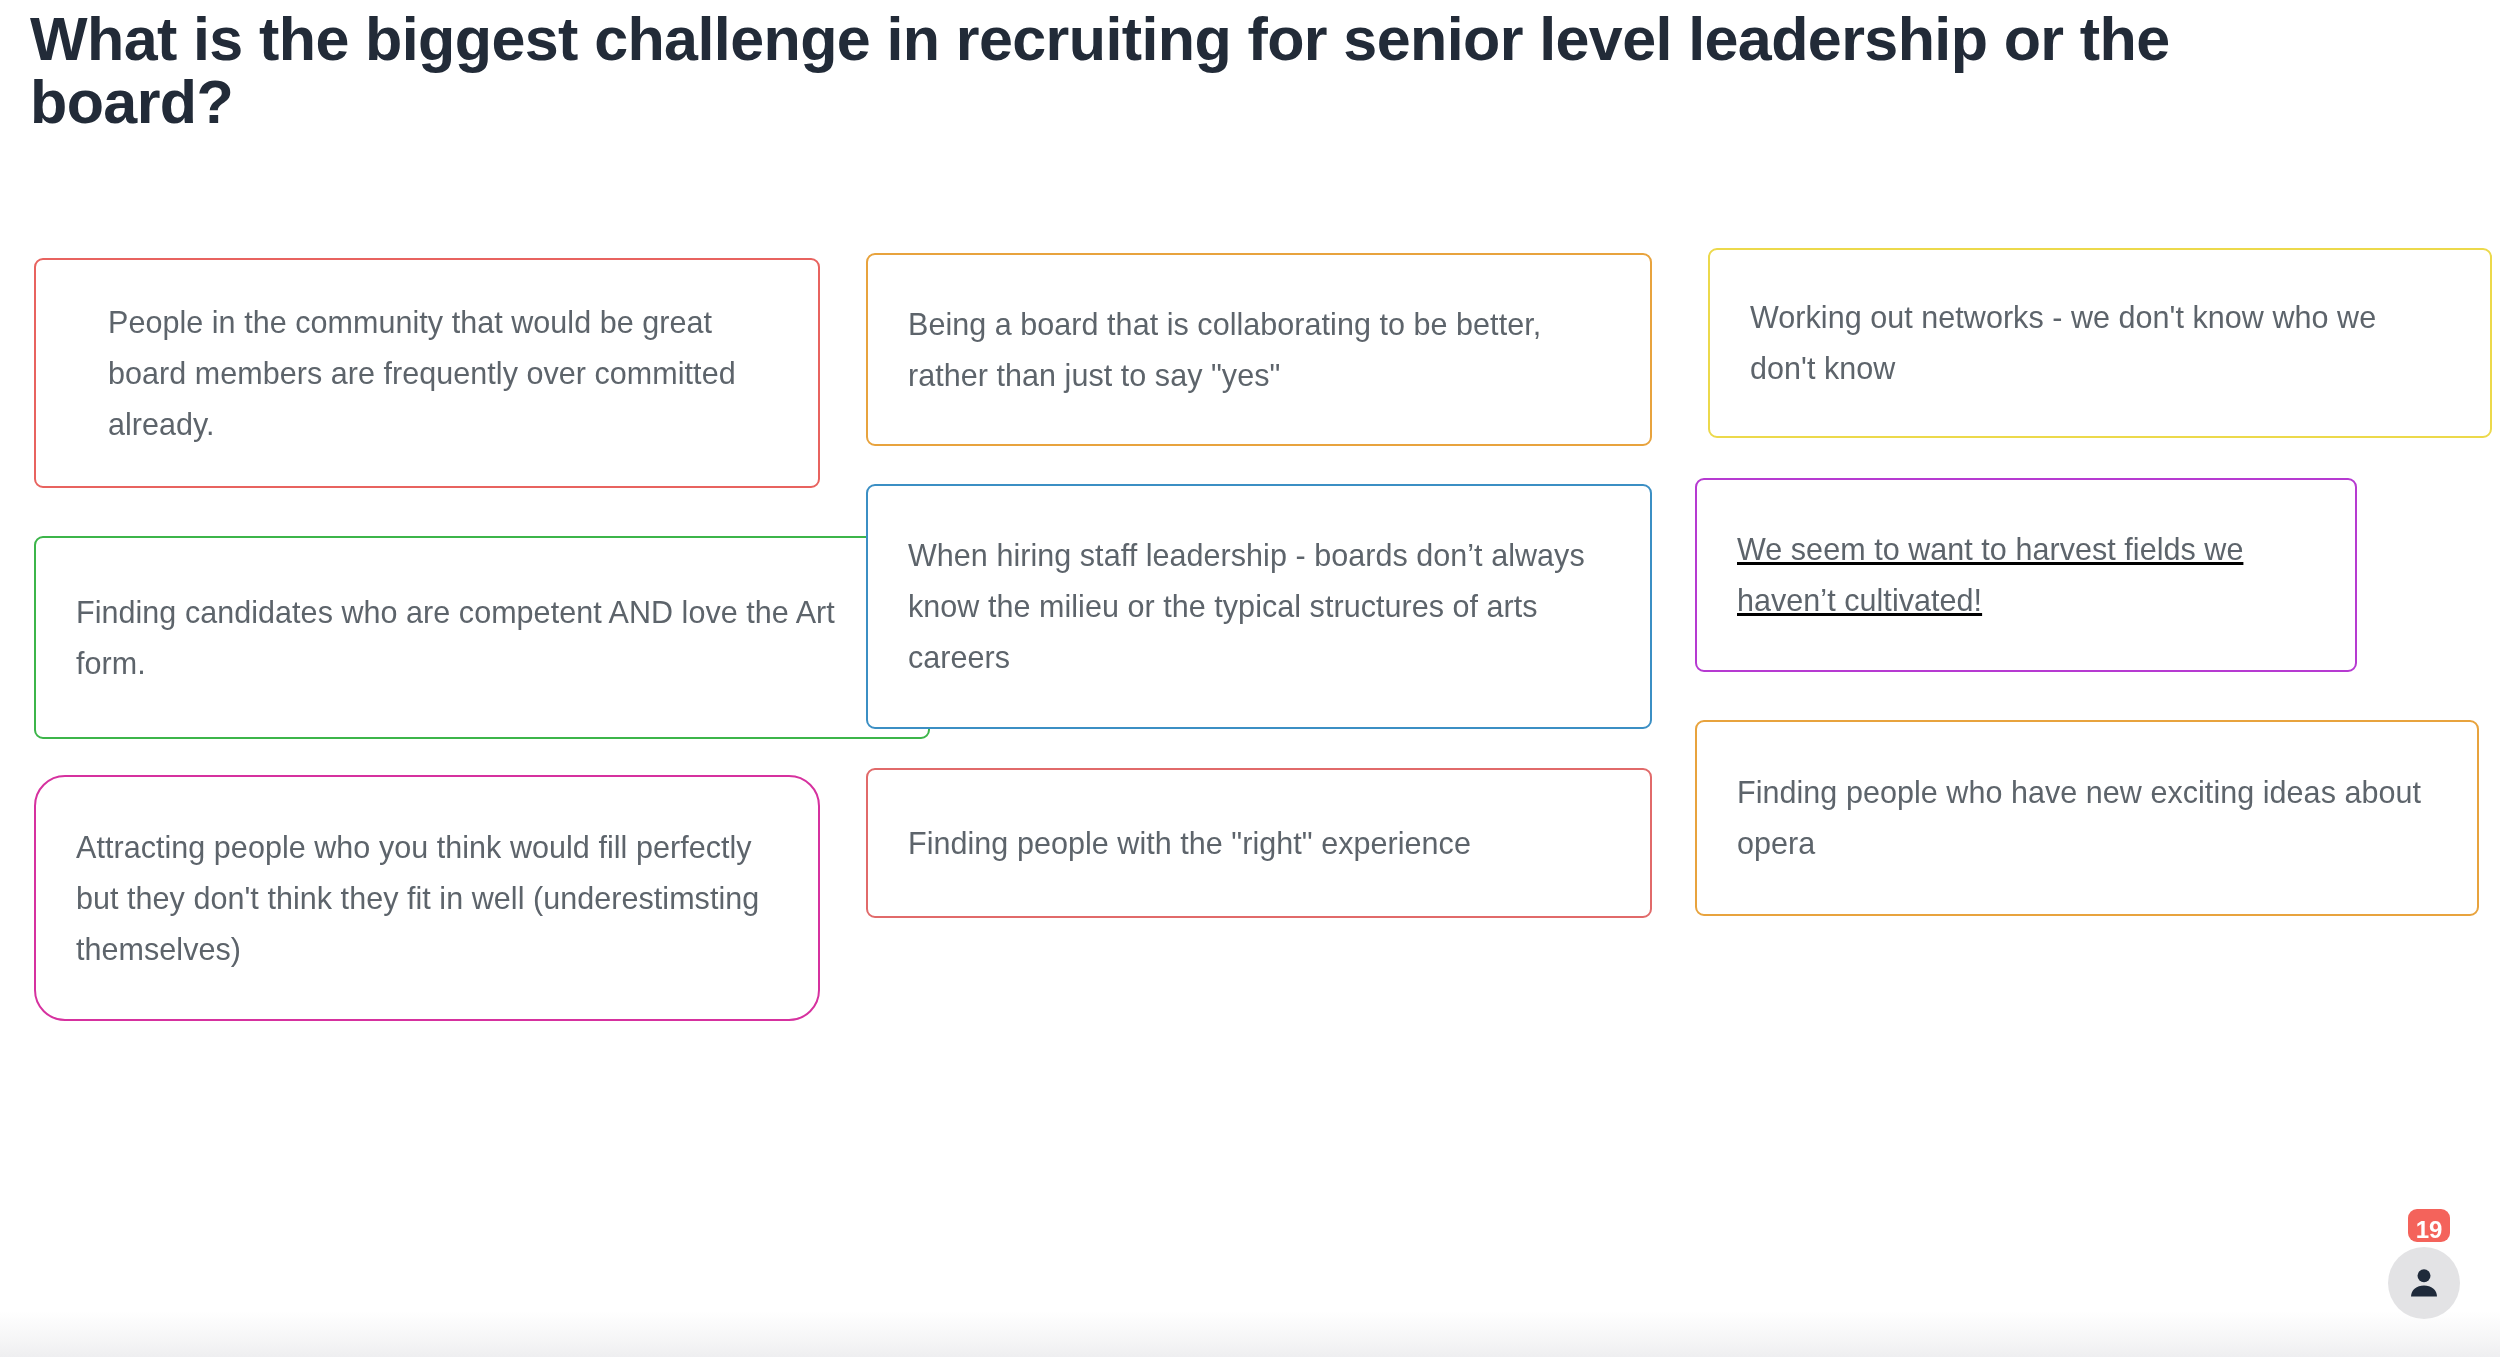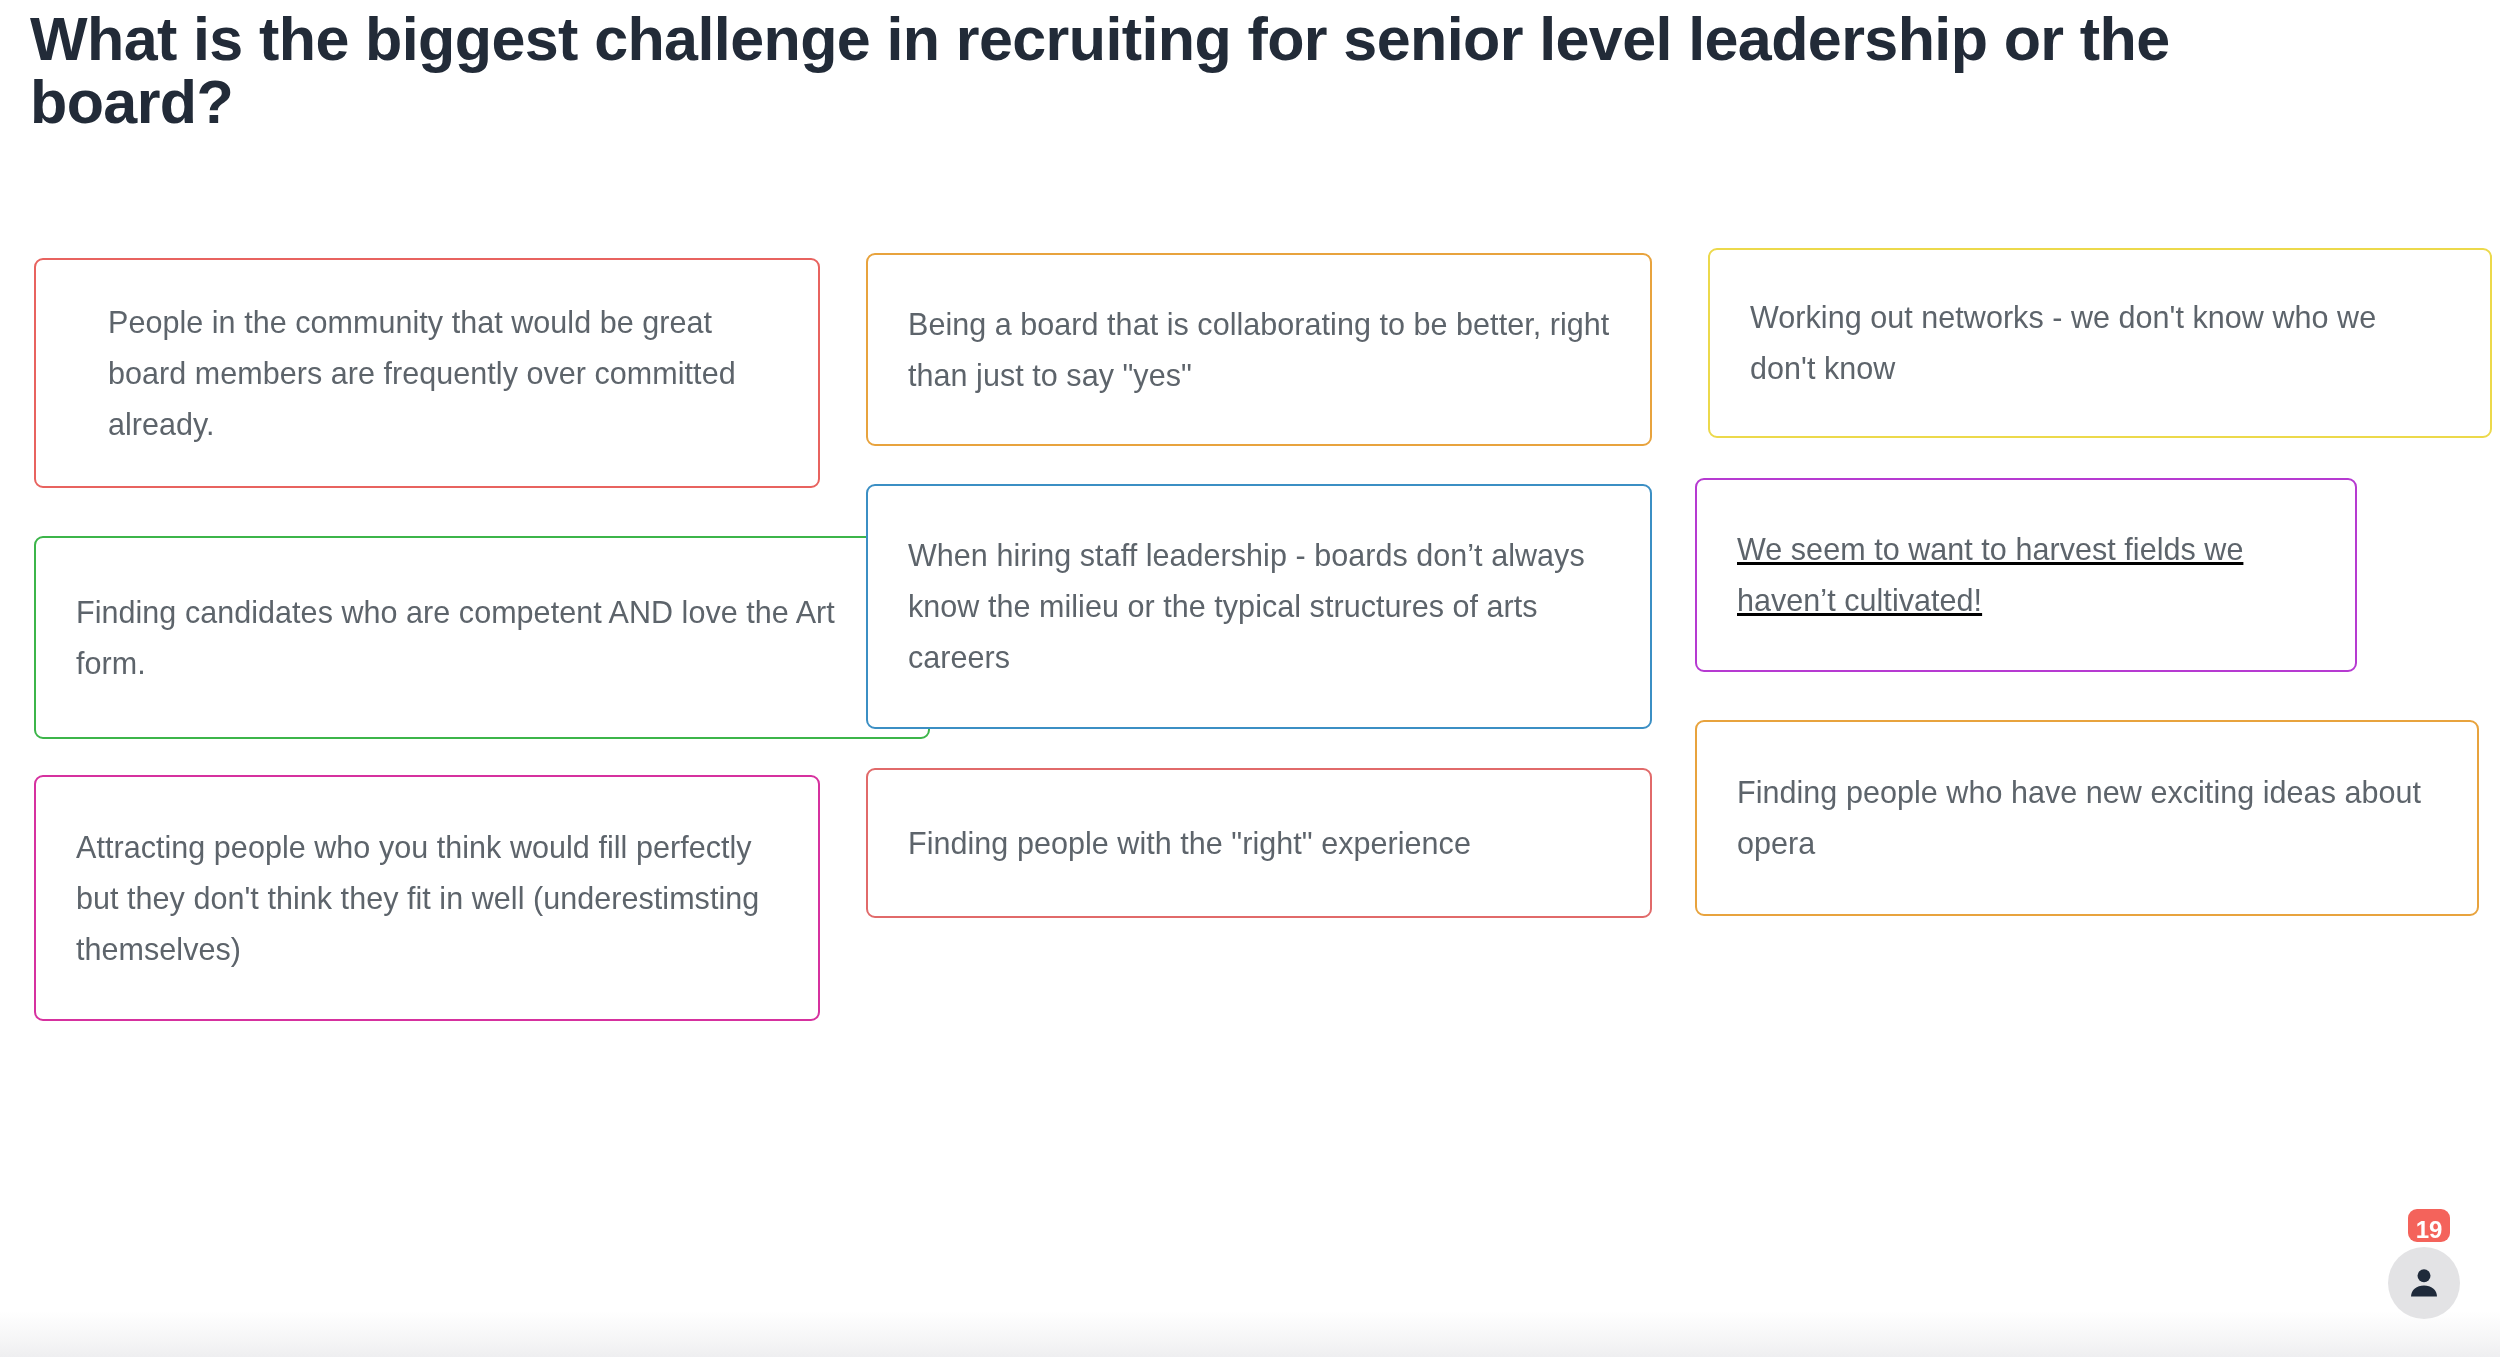--- a/index.html
+++ b/index.html
@@ -103,35 +103,35 @@
 
 <div class="page">
 
   <h1 class="page-title">What is the biggest challenge in recruiting for senior level leadership or the board?</h1>
 
   <div class="board">
       <div class="card" style="left: 34px; top: 258px; width: 786px; height: 230px; border-color: rgb(232, 99, 95); padding-left: 32px;">
         <div class="card-text">People in the community that would be great board members are frequently over committed already.</div>
       </div>
       <div class="card" style="left: 866px; top: 253px; width: 786px; height: 193px; border-color: rgb(232, 163, 61);">
-        <div class="card-text">Being a board that is collaborating to be better, right than just to say "yes"</div>
+        <div class="card-text">Being a board that is collaborating to be better, rather than just to say "yes"</div>
       </div>
       <div class="card" style="left: 1695px; top: 248px; width: 784px; height: 190px; border-color: rgb(236, 217, 75); margin-left: 13px;">
         <div class="card-text">Working out networks - we don't know who we don't know</div>
       </div>
       <div class="card" style="left: 34px; top: 536px; width: 896px; height: 203px; border-color: rgb(60, 181, 74);">
         <div class="card-text">Finding candidates who are competent AND love the Art form.</div>
       </div>
       <div class="card" style="left: 866px; top: 484px; width: 786px; height: 245px; border-color: rgb(59, 143, 196);">
         <div class="card-text">When hiring staff leadership - boards don’t always know the milieu or the typical structures of arts careers</div>
       </div>
       <div class="card" style="left: 1695px; top: 478px; width: 662px; height: 194px; border-color: rgb(182, 58, 209); text-decoration: underline;">
         <div class="card-text">We seem to want to harvest fields we haven’t cultivated!</div>
       </div>
-      <div class="card" style="left: 34px; top: 775px; width: 786px; height: 246px; border-color: rgb(214, 49, 159);">
+      <div class="card" style="left: 34px; top: 775px; width: 786px; height: 246px; border-color: rgb(214, 49, 159); border-radius: 31px;">
         <div class="card-text">Attracting people who you think would fill perfectly but they don't think they fit in well (underestimsting themselves)</div>
       </div>
       <div class="card" style="left: 866px; top: 768px; width: 786px; height: 150px; border-color: rgb(225, 106, 106);">
         <div class="card-text">Finding people with the "right" experience</div>
       </div>
       <div class="card" style="left: 1695px; top: 720px; width: 784px; height: 196px; border-color: rgb(232, 163, 61);">
         <div class="card-text">Finding people who have new exciting ideas about opera</div>
       </div>
     </div>
 

